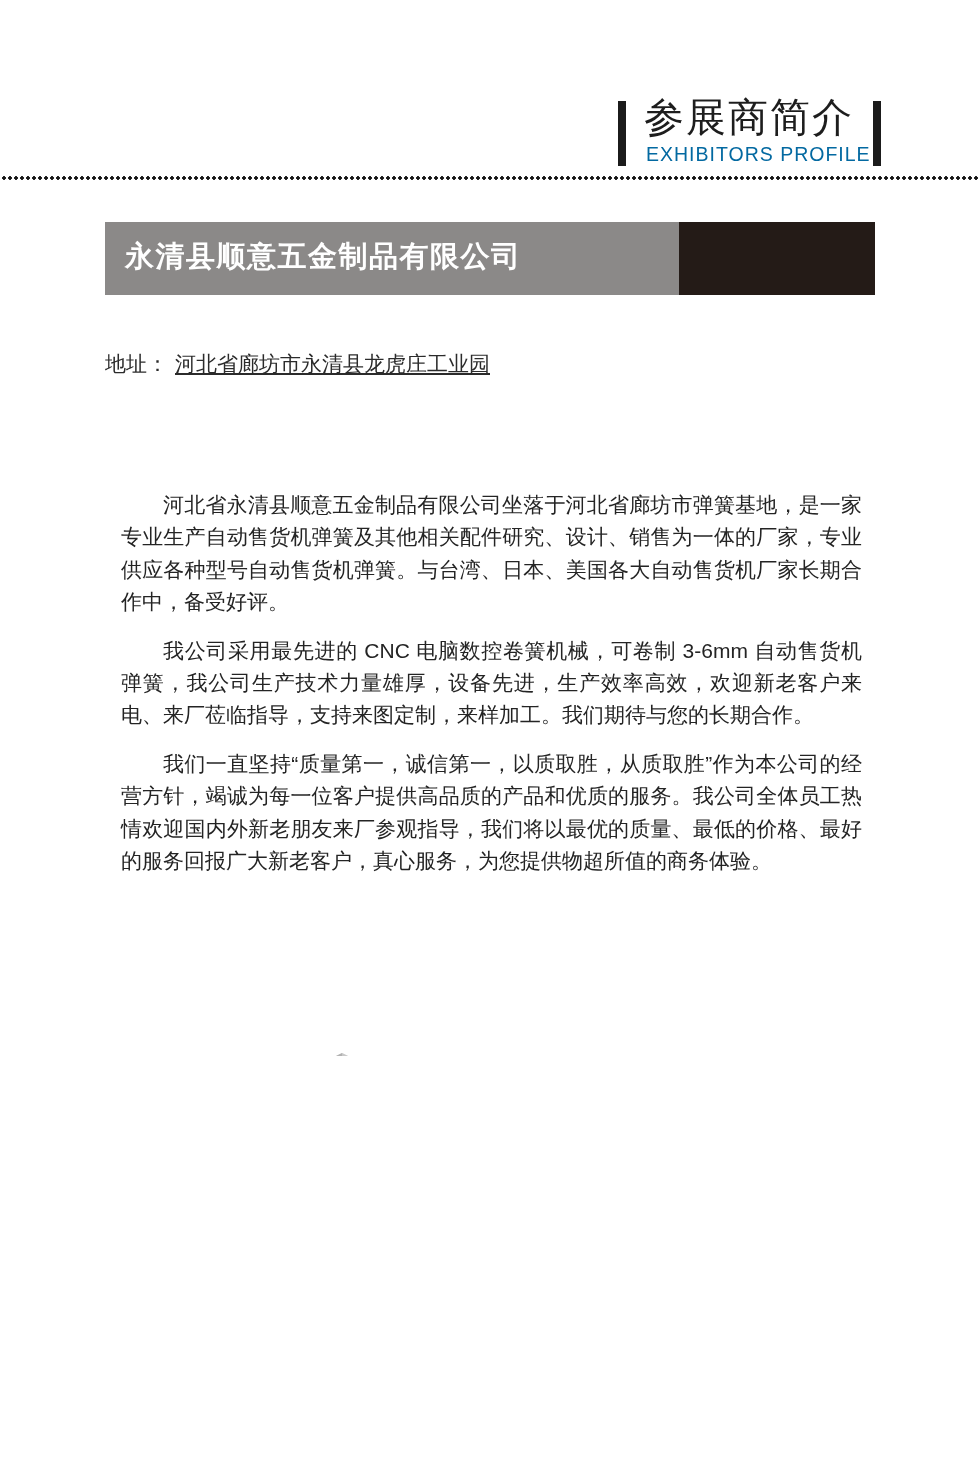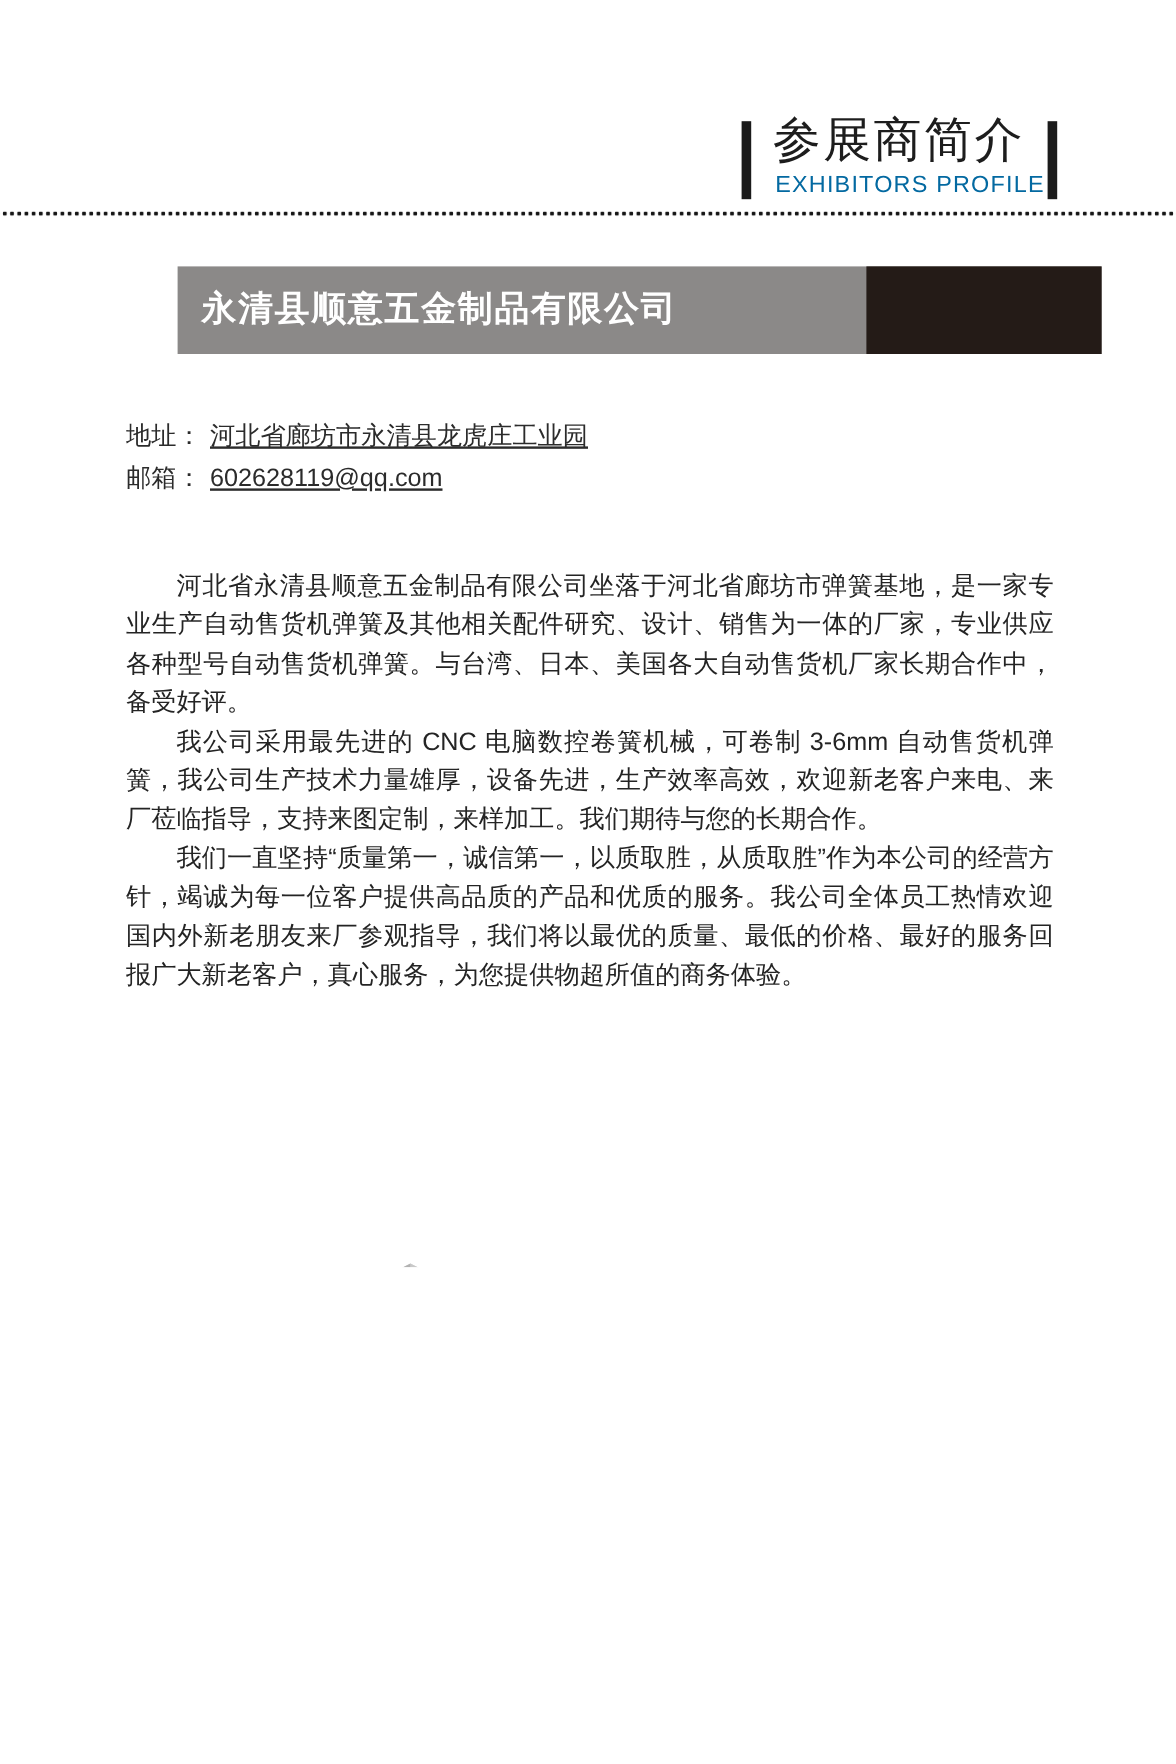--- a/index.html
+++ b/index.html
@@ -33,42 +33,41 @@
   }
   .dotted-rule{
     position:absolute;left:0;top:175px;width:980px;height:6px;
     background-image:radial-gradient(circle,#161616 1.55px,transparent 1.95px);
     background-size:6px 6px;background-position:1px 0;
   }
   
   .banner{
     position:absolute;left:105px;top:222px;width:770px;height:73px;
     background:var(--banner-gray);
-    margin-left:43px;
   }
   .banner-dark{
     position:absolute;right:0;top:0;width:196px;height:73px;
     background:var(--banner-dark);
   }
   .banner-title{
     position:absolute;left:20px;top:50%;transform:translateY(-54%);
     font-size:29px;font-weight:bold;letter-spacing:1.5px;
     color:#ffffff;white-space:nowrap;
   }
   
   .contact{position:absolute;left:105px;top:346px;font-size:21px;line-height:35px;color:#2b2b2b;}
   .contact-row{white-space:nowrap;text-decoration:underline;}
   .contact-label{display:inline-block;width:70px;}
   
   .profile-text{
     position:absolute;left:105px;top:473px;width:773px;
     font-size:21px;line-height:32.4px;color:#242424;
     text-align:justify;
   }
-  .profile-text p{margin:0;text-indent:2em;}
+  .profile-text p{margin:16px;text-indent:2em;}
   
   .illustration{position:absolute;left:228px;top:1038px;width:494px;height:322px;}
   
   .page-number{
     position:absolute;left:898px;top:1377px;width:56px;
     font-size:21px;color:#333333;text-align:right;letter-spacing:1px;
   }
   .footer-block{
     position:absolute;left:925px;top:1379px;width:55px;height:31px;
     background:var(--banner-dark);
@@ -95,23 +94,20 @@
   <div class="dotted-rule"></div>
 
   <div class="banner">
     <div class="banner-dark"></div>
     <div class="banner-title">永清县顺意五金制品有限公司</div>
   </div>
 
   <div class="contact">
     <div class="contact-row">
       <span class="contact-label">地址：</span><span>河北省廊坊市永清县龙虎庄工业园</span>
-    </div>
-    <div class="contact-row">
-      <span class="contact-label">邮箱：</span><span>602628119@qq.com</span>
     </div>
   </div>
 
   <div class="profile-text">
     <p>河北省永清县顺意五金制品有限公司坐落于河北省廊坊市弹簧基地，是一家专业生产自动售货机弹簧及其他相关配件研究、设计、销售为一体的厂家，专业供应各种型号自动售货机弹簧。与台湾、日本、美国各大自动售货机厂家长期合作中，备受好评。</p>
     <p>我公司采用最先进的 CNC 电脑数控卷簧机械，可卷制 3-6mm 自动售货机弹簧，我公司生产技术力量雄厚，设备先进，生产效率高效，欢迎新老客户来电、来厂莅临指导，支持来图定制，来样加工。我们期待与您的长期合作。</p>
     <p>我们一直坚持“质量第一，诚信第一，以质取胜，从质取胜”作为本公司的经营方针，竭诚为每一位客户提供高品质的产品和优质的服务。我公司全体员工热情欢迎国内外新老朋友来厂参观指导，我们将以最优的质量、最低的价格、最好的服务回报广大新老客户，真心服务，为您提供物超所值的商务体验。</p>
   </div>
 
   <svg class="illustration" viewBox="0 0 494 322" xmlns="http://www.w3.org/2000/svg" aria-hidden="true">

